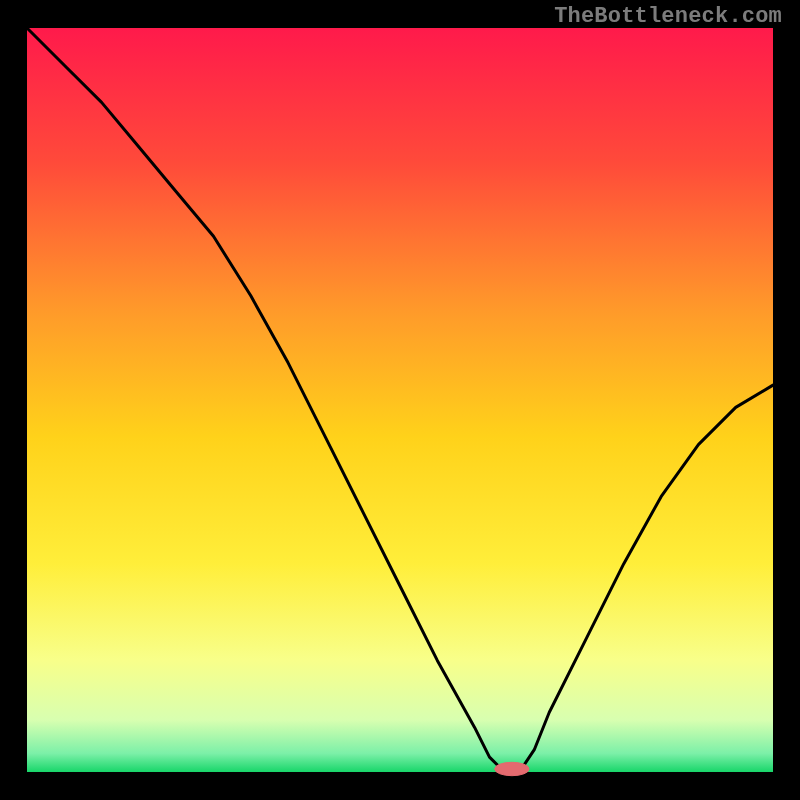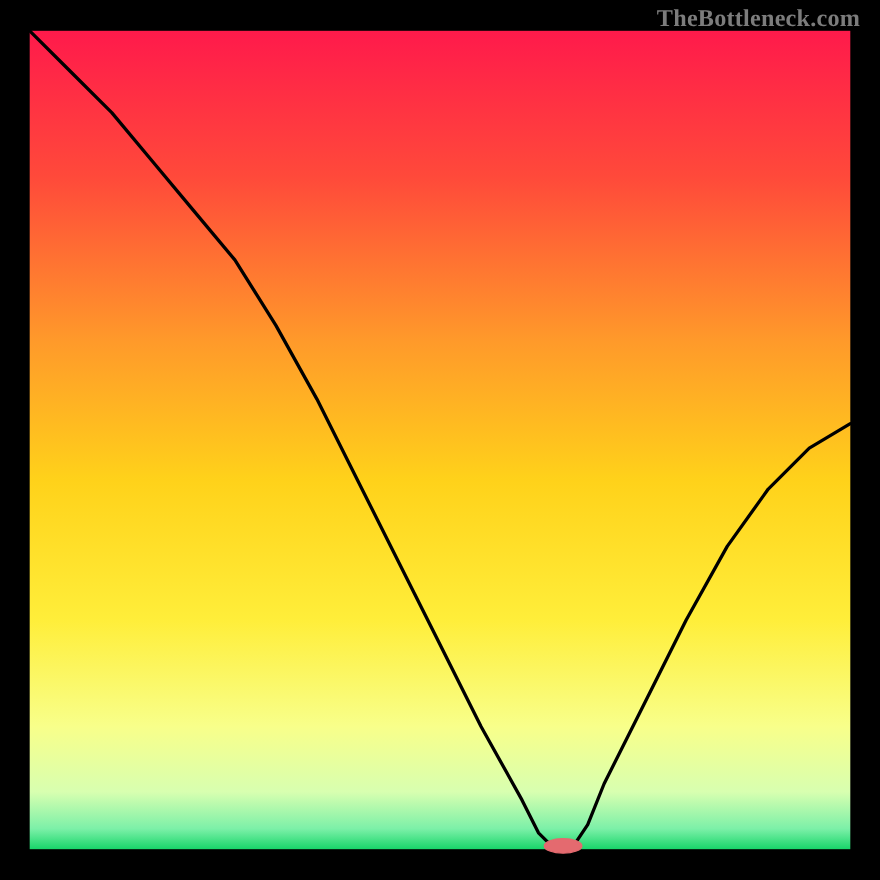--- a/index.html
+++ b/index.html
@@ -13,21 +13,21 @@
   .frame {
     position: relative;
     width: 800px;
     height: 800px;
     background: #000;
   }
   .watermark {
     position: absolute;
     top: 4px;
     right: 18px;
-    font-family: Liberation Serif, serif;
+    font-family: Liberation Mono, monospace;
     font-size: 22px;
     font-weight: 600;
     color: #7c7c7c;
     letter-spacing: 0.2px;
   }
   svg.plot {
     position: absolute;
     left: 0;
     top: 0;
   }

